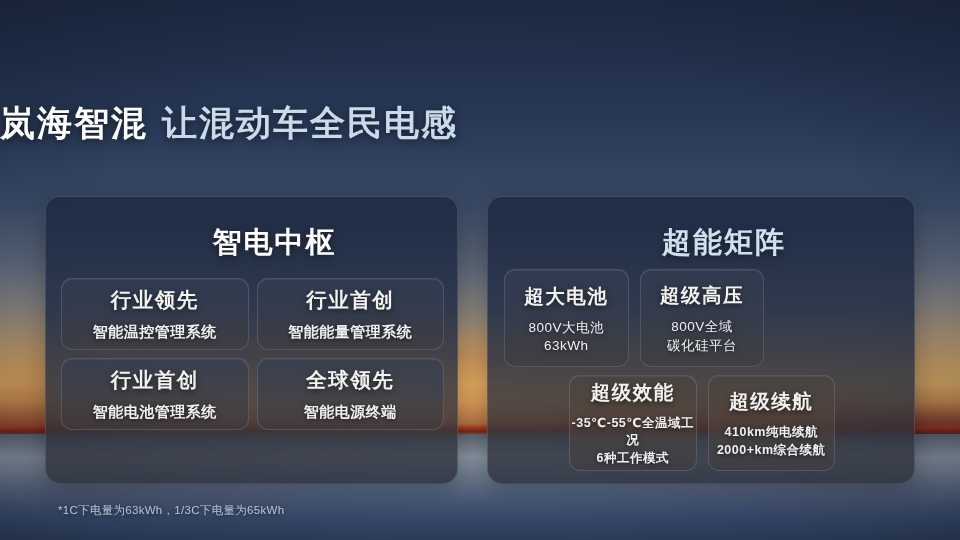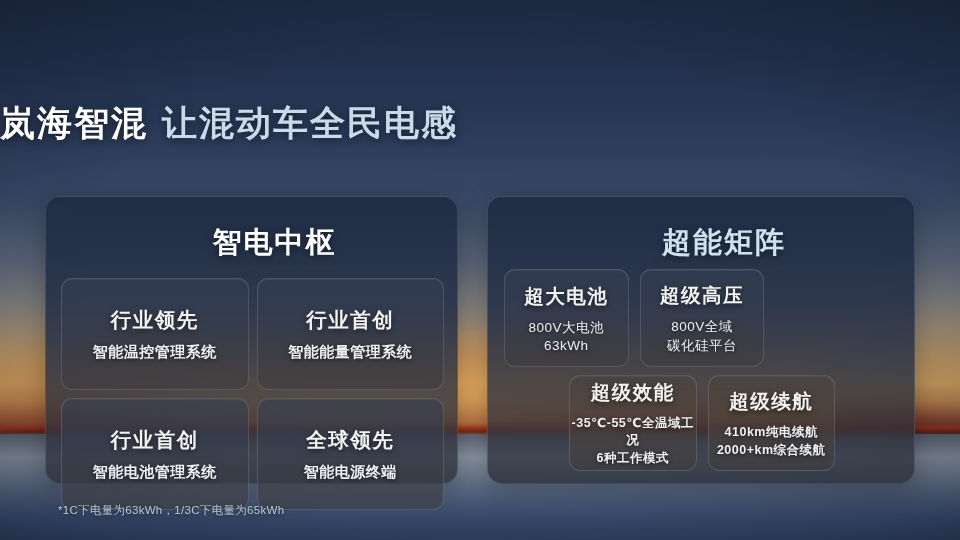--- a/index.html
+++ b/index.html
@@ -117,21 +117,21 @@
   .card .ln {
     color:#eef0f2; font-size:14.5px; font-weight:bold; letter-spacing:.5px;
     text-shadow:0 1px 5px rgba(0,0,0,.65);
   }
   .card .hd + .ln { margin-top:9px; }
   .card .ln + .ln { margin-top:1px; }
 
   
   #grid-left {
     position:absolute; left:15px; top:81px;
-    width:383px; height:232px;
+    width:383px; height:152px;
     display:grid; grid-template-columns:1fr 1fr; grid-template-rows:1fr 1fr;
     gap:8px 8px;
   }
   #grid-left .card .hd { font-size:20.5px; }
   #grid-left .card .ln { font-size:15px; }
 
   
   #row-top {
     position:absolute; left:16px; top:72px; width:396px; height:98px;
     display:grid; grid-template-columns:1fr 1fr 1fr; gap:11px;

